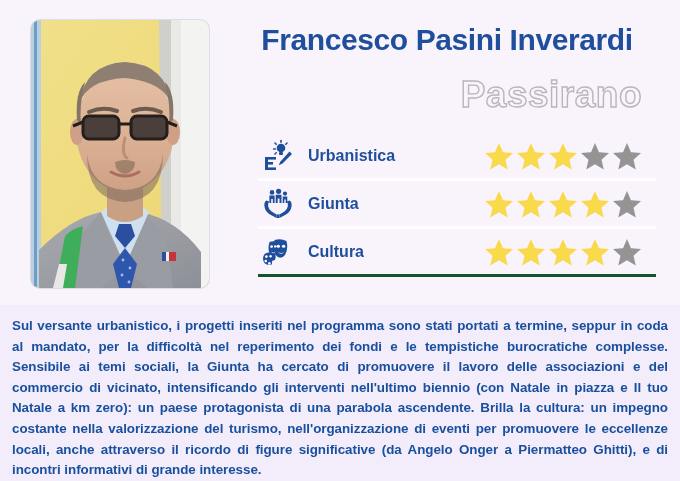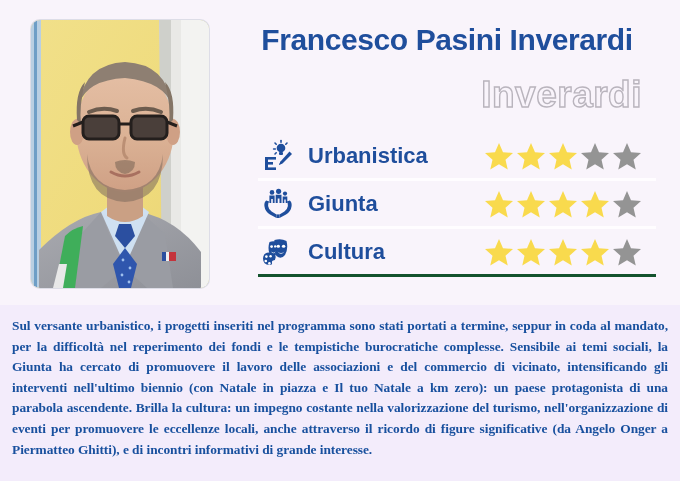--- a/index.html
+++ b/index.html
@@ -54,21 +54,21 @@
     border-bottom:3px solid #fffdff;
   }
   .rating-row:last-child { border-bottom:3px solid #14532d; }
   .r-icon {
     width:40px; height:40px; flex:0 0 40px;
     display:flex; align-items:center; justify-content:center;
   }
   .r-icon svg { display:block; }
   .r-label {
     margin-left:10px;
-    font-size:22px; font-weight:700; color:#1f4e9c;
+    font-size:16px; font-weight:700; color:#1f4e9c;
     white-space:nowrap;
   }
   .stars {
     position:absolute; right:14px; top:50%; transform:translateY(-50%);
     display:flex; gap:2px;
   }
   .star { width:30px; height:30px; display:block; }
 
   
   .bottom {
@@ -76,21 +76,20 @@
     background:#f3ecfb;
     padding:11px 12px 0 12px;
   }
   .body-text {
     font-size:13.4px;
     line-height:20.6px;
     font-weight:700;
     color:#18509e;
     text-align:justify;
     letter-spacing:-0.05px;
-    font-family:Liberation Serif, serif;
   }
 </style>
 </head>
 <body>
 
 <div class="card">
 
   <div class="top">
 
     <div class="photo-wrap">
@@ -171,21 +170,21 @@
 
           <path d="M80 152 Q94 160 108 152" stroke="#a8705f" stroke-width="3" fill="none" stroke-linecap="round"></path>
 
           <path d="M56 134 Q56 180 94 182 Q132 180 132 134 Q128 168 94 170 Q60 168 56 134 Z" fill="#7b6a5c" opacity=".55"></path>
           <path d="M84 142 Q94 138 104 142 Q104 152 94 154 Q84 152 84 142 Z" fill="#6d5c4e" opacity=".5"></path>
         </g>
       </svg>
     </div>
 
     <div class="name">Francesco Pasini Inverardi</div>
-    <div class="town">Inverardi</div>
+    <div class="town">Passirano</div>
 
     <div class="ratings">
 
       <div class="rating-row">
         <span class="r-icon">
           <svg width="34" height="34" viewBox="0 0 34 34" fill="#1f4e9c">
             <circle cx="20" cy="9" r="4.3"></circle>
             <rect x="18" y="13" width="4" height="3" rx="1"></rect>
             <g stroke="#1f4e9c" stroke-width="1.6" stroke-linecap="round">
               <line x1="20" y1="1.5" x2="20" y2="3.2"></line>

